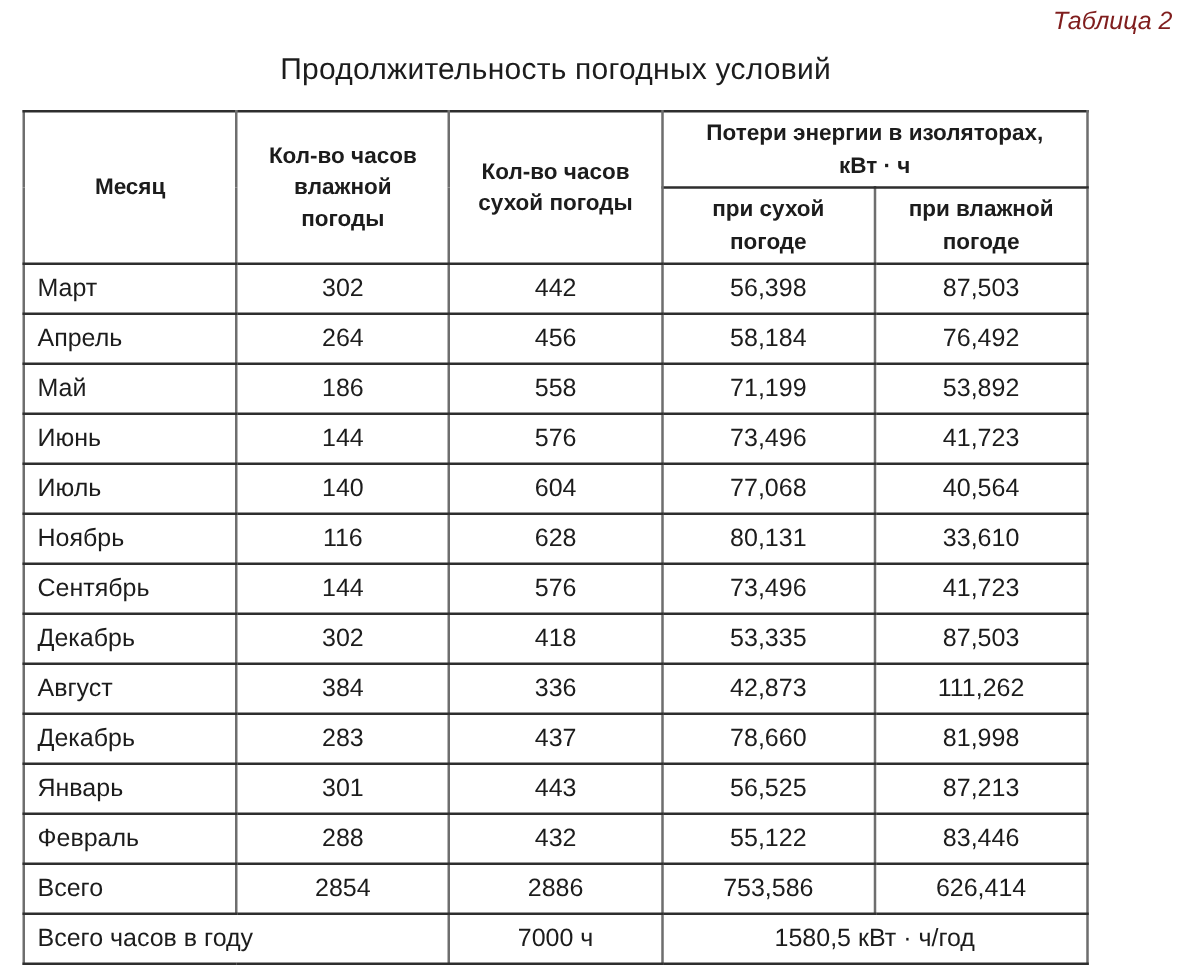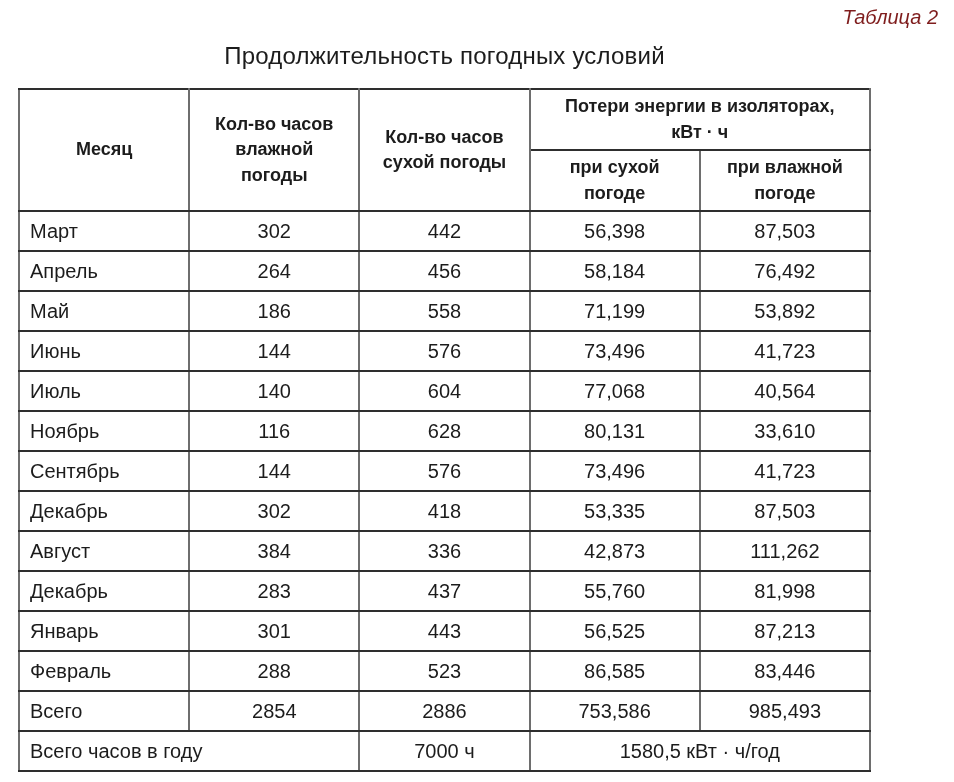--- a/index.html
+++ b/index.html
@@ -157,43 +157,43 @@
       <td class="left">Август</td>
       <td>384</td>
       <td>336</td>
       <td>42,873</td>
       <td>111,262</td>
     </tr>
     <tr>
       <td class="left">Декабрь</td>
       <td>283</td>
       <td>437</td>
-      <td>55,760</td>
+      <td>78,660</td>
       <td>81,998</td>
     </tr>
     <tr>
       <td class="left">Январь</td>
       <td>301</td>
       <td>443</td>
       <td>56,525</td>
       <td>87,213</td>
     </tr>
     <tr>
       <td class="left">Февраль</td>
       <td>288</td>
-      <td>523</td>
-      <td>86,585</td>
+      <td>432</td>
+      <td>55,122</td>
       <td>83,446</td>
     </tr>
     <tr>
       <td class="left">Всего</td>
       <td>2854</td>
       <td>2886</td>
       <td>753,586</td>
-      <td>985,493</td>
+      <td>626,414</td>
     </tr>
   </tbody>
   <tfoot>
     <tr>
       <td class="left" colspan="2">Всего часов в году</td>
       <td>7000 ч</td>
       <td colspan="2">1580,5 кВт · ч/год</td>
     </tr>
   </tfoot>
 </table>

